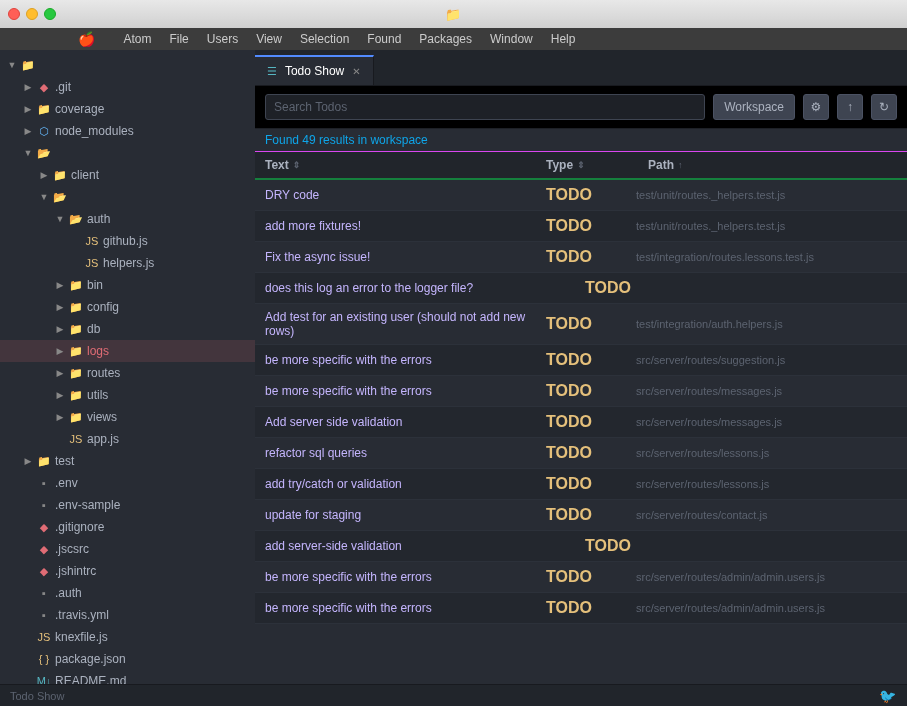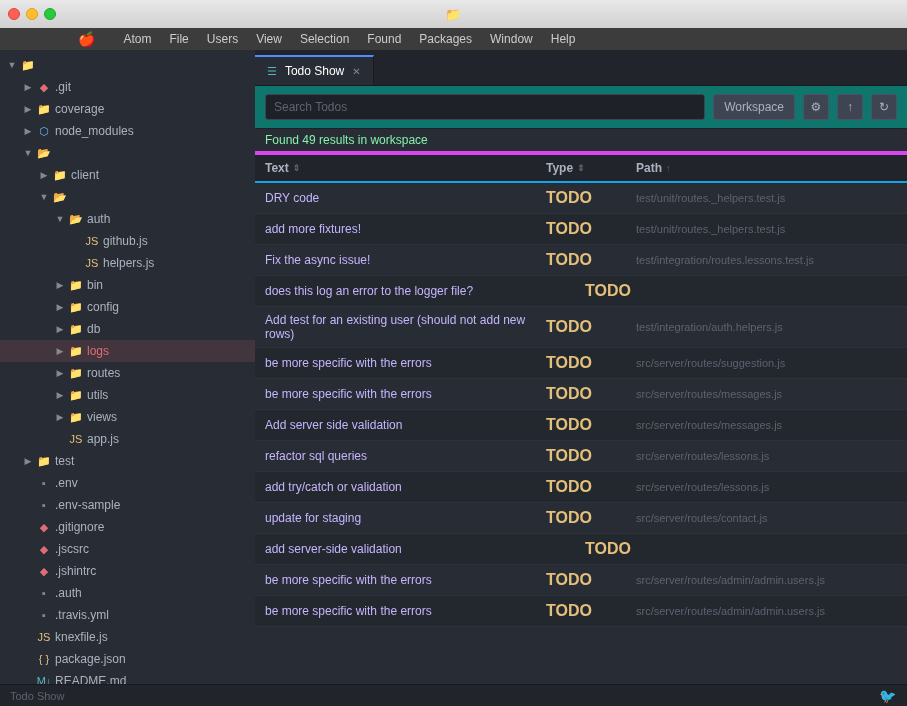--- a/index.html
+++ b/index.html
@@ -123,21 +123,21 @@
       background: #282c34;
       overflow: hidden;
     }
 
     
     .search-bar {
       display: flex;
       align-items: center;
       padding: 8px 10px;
       gap: 8px;
-      background: #0f766e;
+      background: #000000;
       border-bottom: 1px solid #1e2127;
     }
     .search-input {
       flex: 1;
       height: 26px;
       background: #1e2127;
       border: 1px solid #3e4451;
       border-radius: 3px;
       color: #abb2bf;
       padding: 0 8px;
@@ -163,37 +163,38 @@
       display: flex; align-items: center; justify-content: center;
       cursor: pointer;
       color: #abb2bf;
       font-size: 12px;
     }
 
     
     .results-info {
       padding: 4px 10px;
       font-size: 12px;
-      color: #86efac;
+      color: #0ea5e9;
       background: #282c34;
-      border-bottom: 4px solid #d946ef;
+      border-bottom: 1px solid #d946ef;
     }
 
     
     .todo-table {
       flex: 1;
       overflow-y: auto;
     }
     .table-header {
       display: flex;
       background: #21252b;
-      border-bottom: 2px solid #0ea5e9;
+      border-bottom: 2px solid #15803d;
       position: sticky;
       top: 0;
       z-index: 10;
+      gap: 12px;
     }
     .th {
       padding: 6px 10px;
       font-size: 12px;
       color: #abb2bf;
       font-weight: 600;
       display: flex;
       align-items: center;
       gap: 4px;
       user-select: none;

